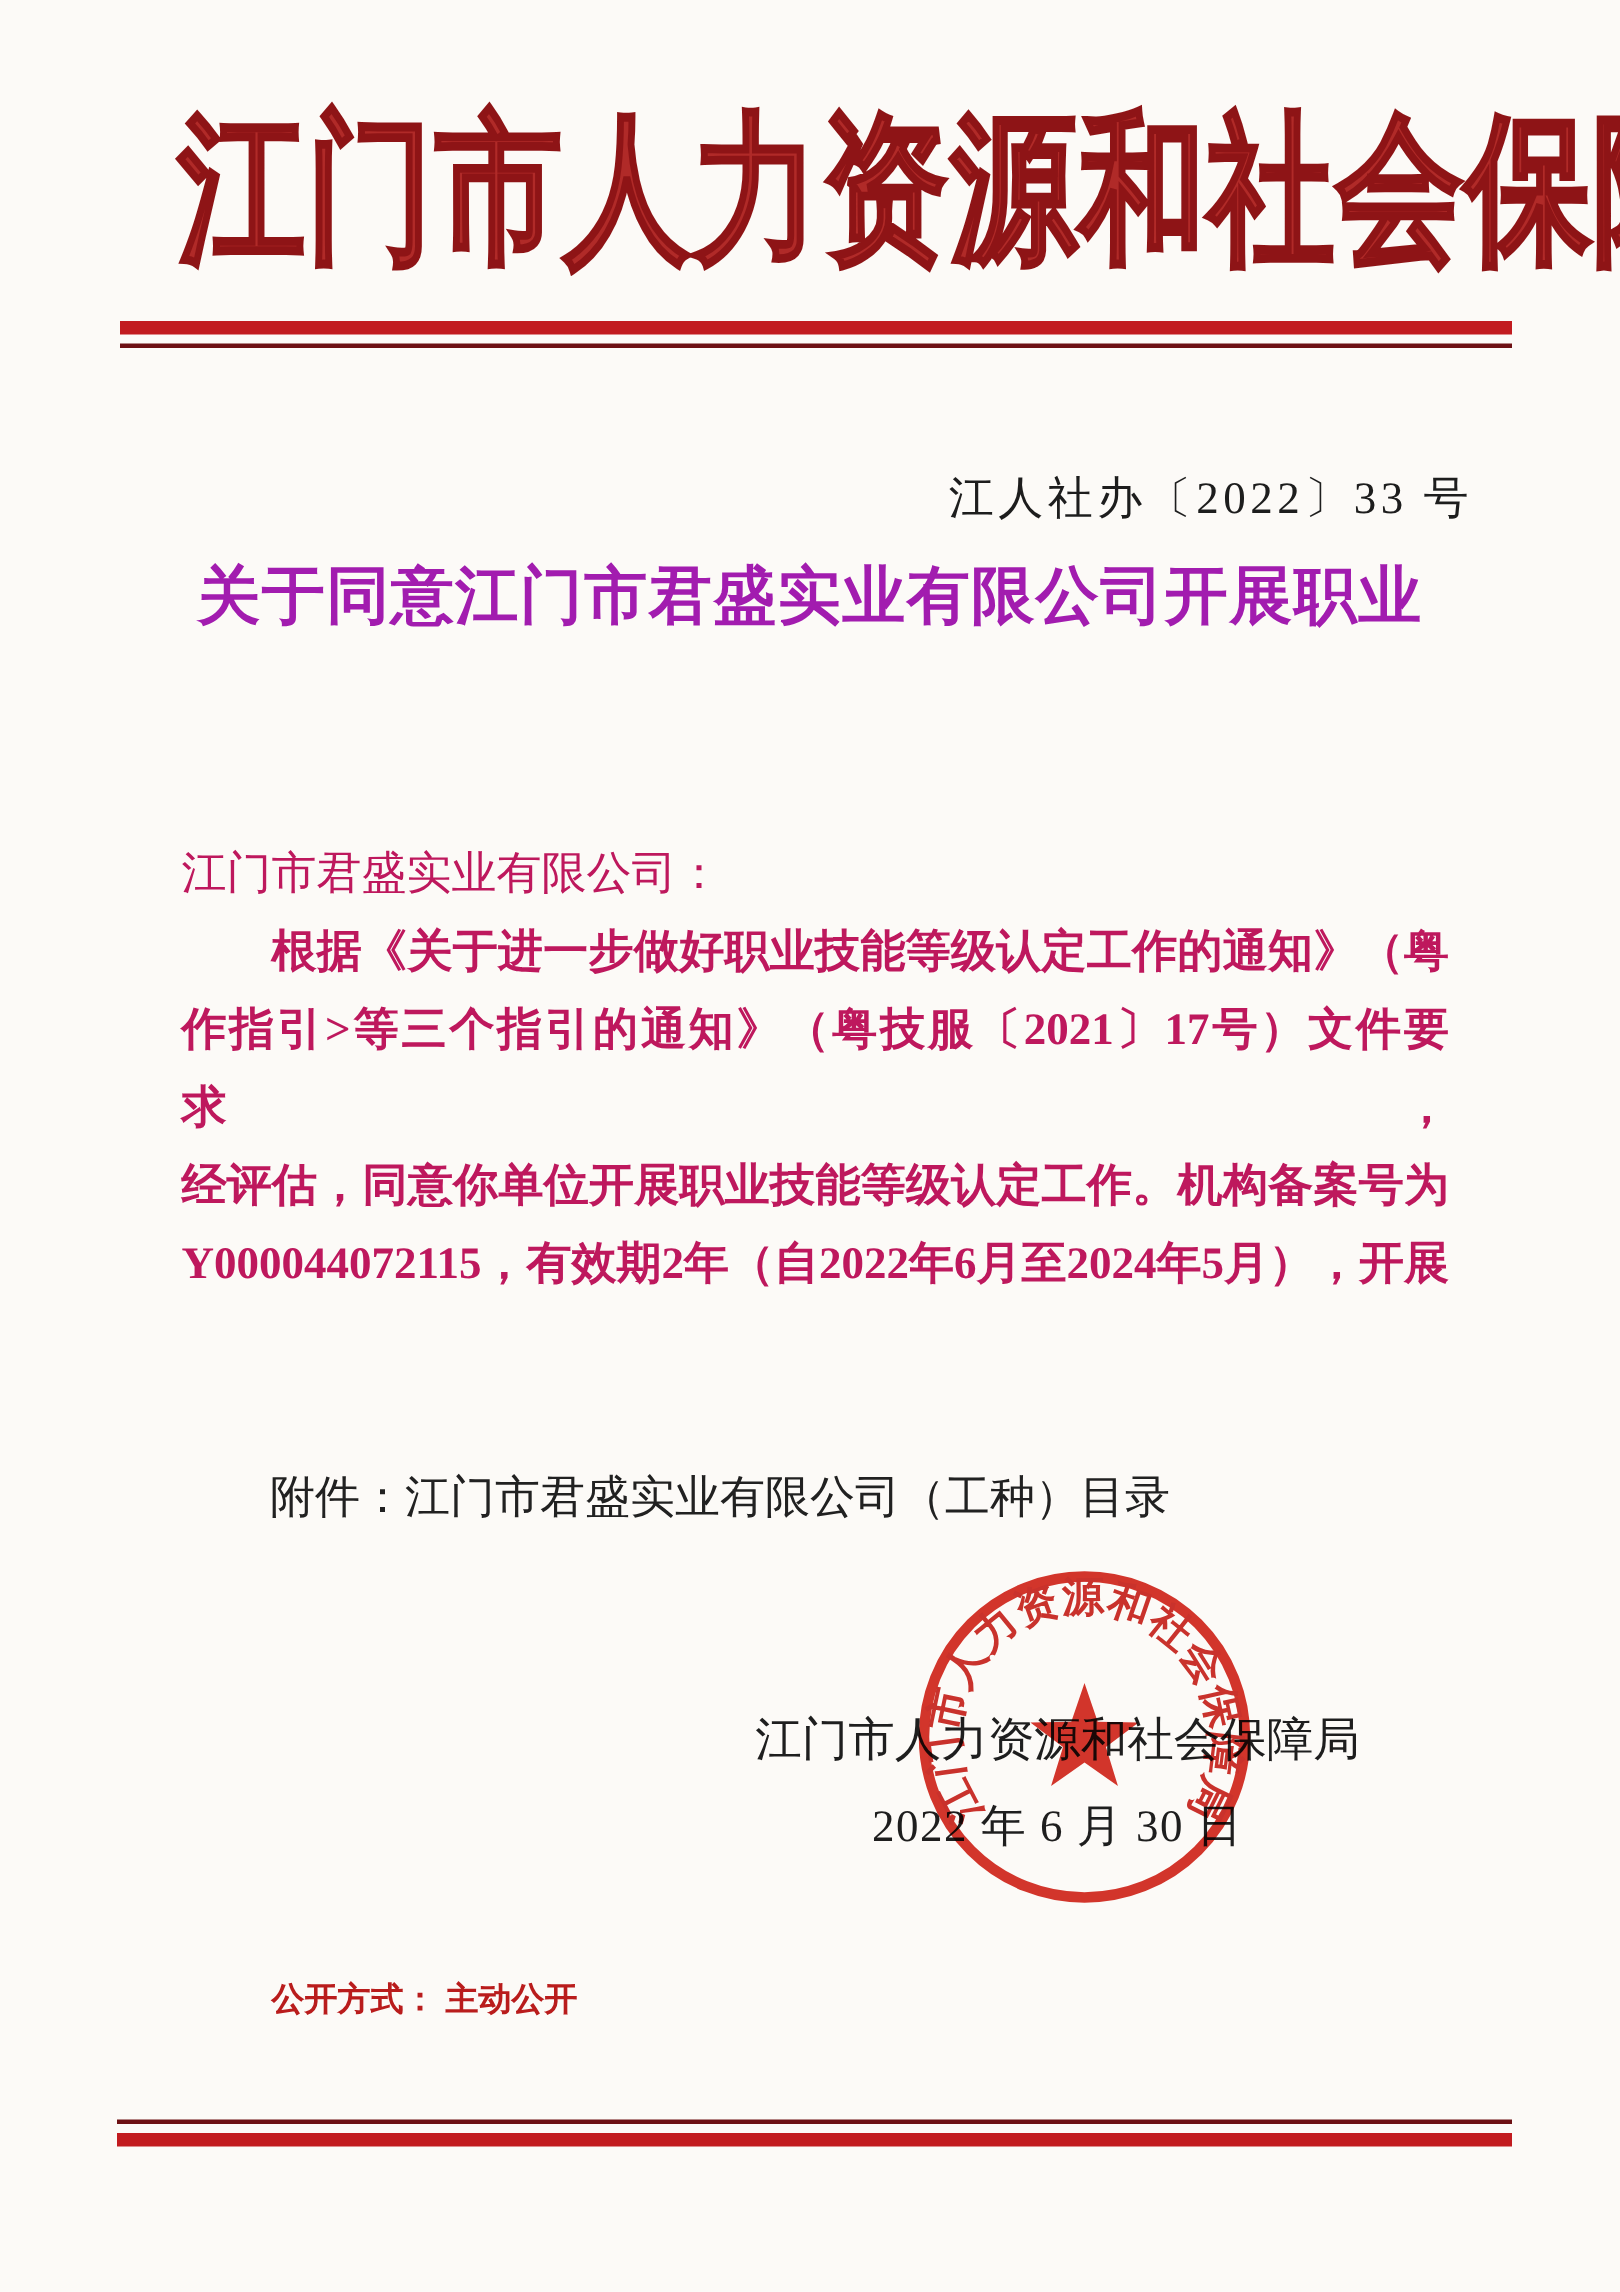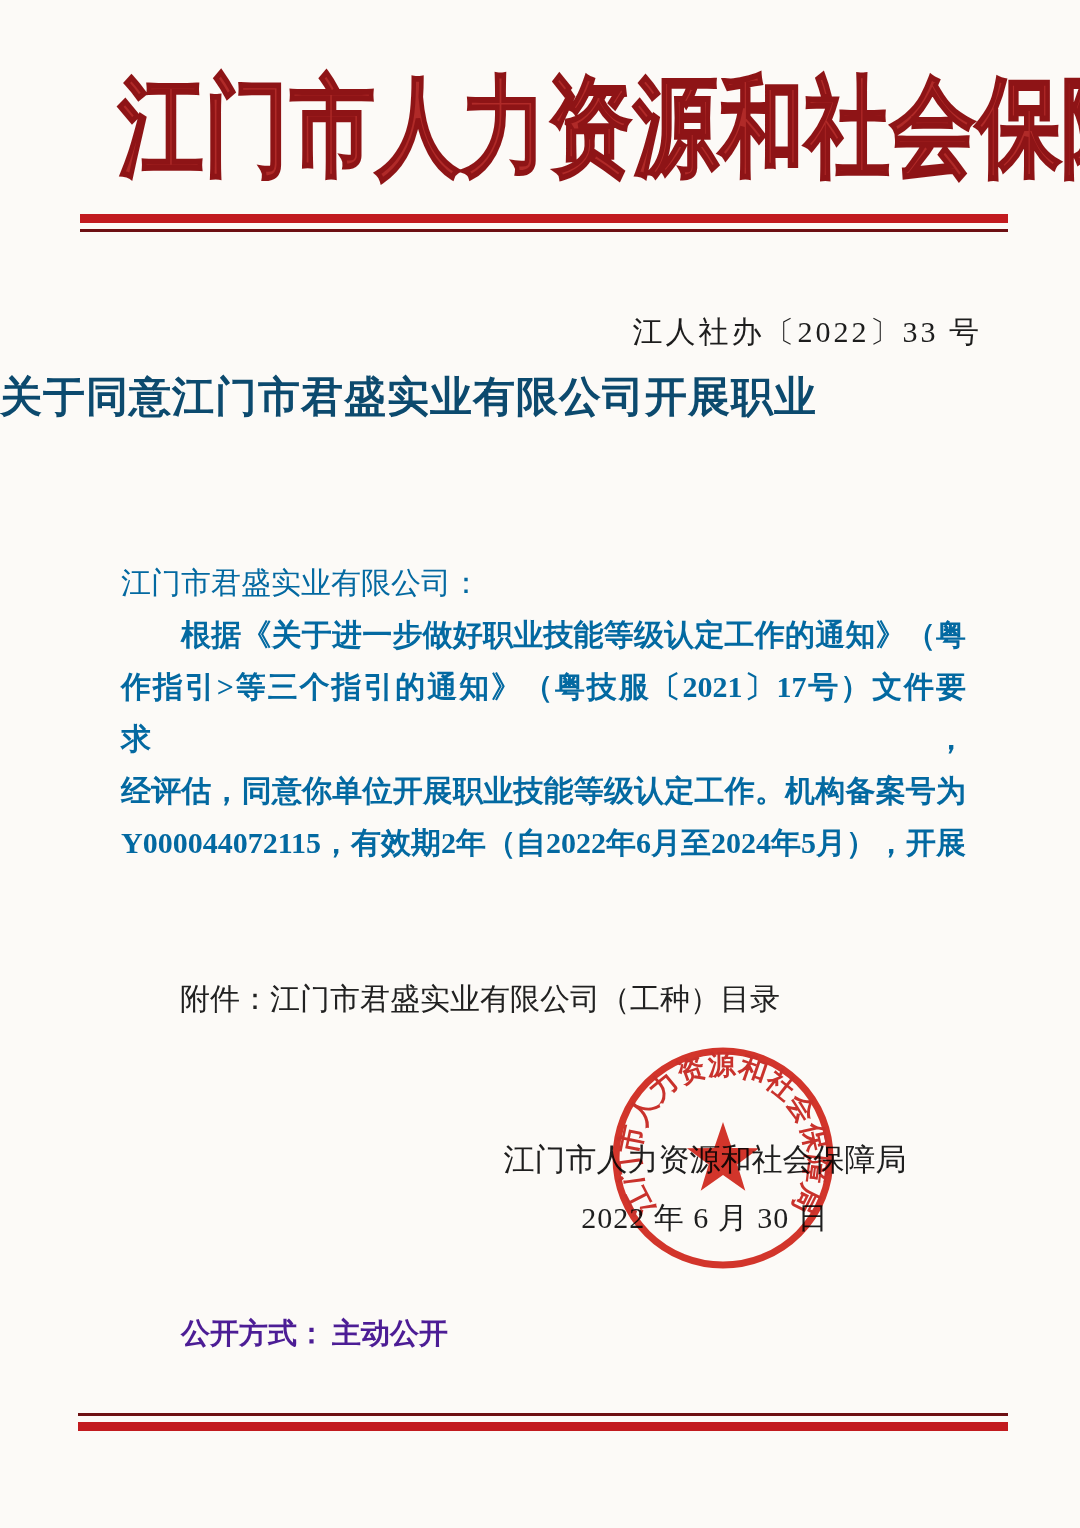--- a/index.html
+++ b/index.html
@@ -17,27 +17,27 @@
     white-space:nowrap;letter-spacing:2px;
   }
   .rule{position:absolute;left:80px;width:928px;height:6px;}
   .rule-top{top:214px;border-top:9px solid #c21b1f;border-bottom:3px solid #6d1013;}
   .rule-bottom{top:1413px;left:78px;width:930px;border-top:3px solid #6d1013;border-bottom:9px solid #c21b1f;}
   .doc-no{
     position:absolute;top:272px;right:98px;
     font-size:30px;letter-spacing:3px;color:#1d1d1d;white-space:nowrap;margin-top:40px;
   }
   .title{
-    position:absolute;top:365px;left:0;width:1080px;
+    position:absolute;top:365px;left:0;width:1080px;text-align:center;
     font-family:"Liberation Sans",sans-serif;font-weight:bold;
-    font-size:42px;line-height:63px;color:#0c4a6e;letter-spacing:1px;
+    font-size:42px;line-height:63px;color:#a21caf;letter-spacing:1px;
   }
   .body{
     position:absolute;top:557px;left:121px;width:845px;
-    font-size:30px;line-height:52px;color:#0369a1;
+    font-size:30px;line-height:52px;color:#be185d;
   }
   .jline{text-align:justify;text-align-last:justify;font-weight:bold;}
   .indent{text-indent:2em;}
   .attachment{
     position:absolute;top:973px;left:180px;
     font-size:30px;line-height:52px;color:#212121;white-space:nowrap;
   }
   .sigblock{
     position:absolute;top:1134px;left:330px;width:750px;text-align:center;
     font-size:31px;line-height:52px;color:#1e1e1e;
@@ -46,22 +46,22 @@
   .seal{
     position:absolute;left:593px;top:1028px;width:260px;height:260px;
     mix-blend-mode:multiply;opacity:.93;pointer-events:none;
   }
   .seal text{
     font-family:"Liberation Sans",sans-serif;font-weight:bold;
     font-size:28px;letter-spacing:.5px;fill:#c8231d;
   }
   .publish{
     position:absolute;top:1307px;left:181px;
-    font-family:Liberation Serif, serif;font-size:29px;line-height:52px;
-    color:#4c1d95;white-space:nowrap;
+    font-family:Liberation Serif, serif;font-size:22px;line-height:52px;
+    color:#b91c1c;white-space:nowrap;
   }
   .publish-label{font-weight:bold;}
   .publish-value{font-weight:bold;margin-left:6px;}
 </style>
 </head>
 <body>
 
 <div class="page">
 
   <h1 class="agency">江门市人力资源和社会保障局</h1>

